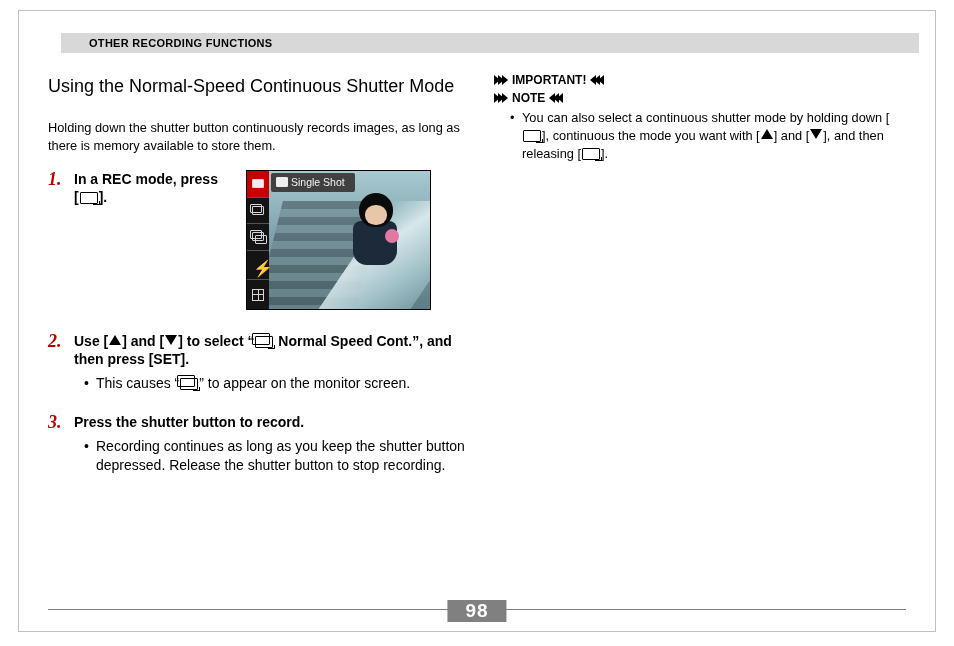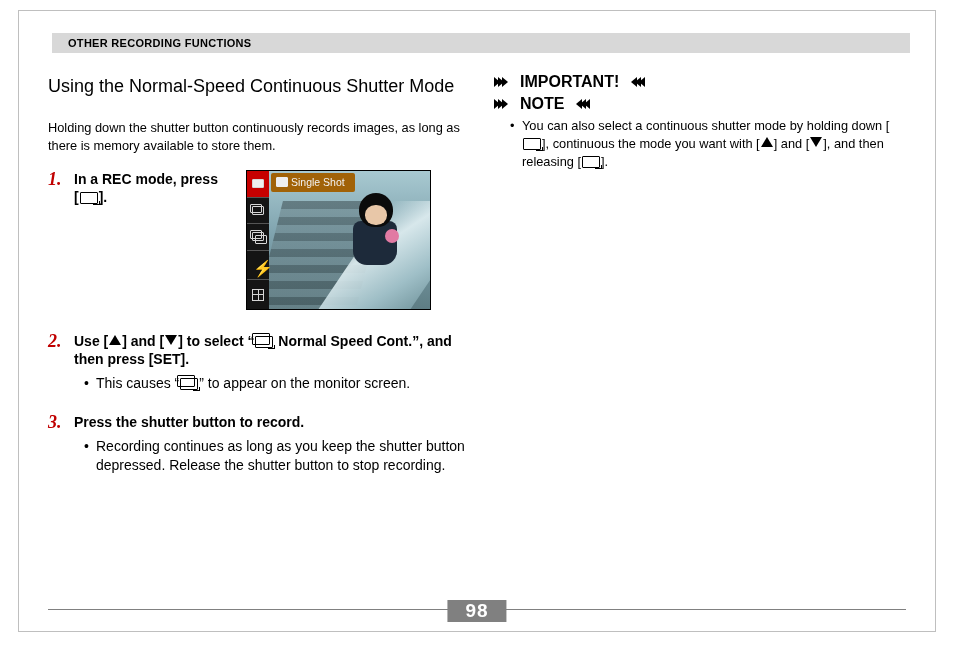--- a/index.html
+++ b/index.html
@@ -17,28 +17,28 @@
     left: 18px;
     top: 10px;
     right: 18px;
     bottom: 14px;
     border: 1px solid #bfbfbf;
     box-sizing: border-box;
   }
   
   .section-bar {
     position: absolute;
-    left: 52px;
+    left: 61px;
     top: 33px;
     width: 858px;
     height: 20px;
     background: #d8d8d8;
     display: flex;
     align-items: center;
-    padding-left: 16px;
+    padding-left: 28px;
     box-sizing: border-box;
   }
   .section-bar-text {
     font-size: 11px;
     font-weight: bold;
     letter-spacing: 0.3px;
   }
   
   .col-left {
     position: absolute;
@@ -225,21 +225,21 @@
     border: 1px solid #d6d6d6;
     box-sizing: border-box;
     background:
       linear-gradient(#d6d6d6,#d6d6d6) center/100% 1px no-repeat,
       linear-gradient(#d6d6d6,#d6d6d6) center/1px 100% no-repeat;
   }
   .lcd-toplabel {
     position: absolute;
     left: 24px; top: 2px;
     height: 17px;
-    background: #a16207;
+    background: #404040;
     color: #f2f2f2;
     font-size: 10.5px;
     padding: 1px 10px 1px 20px;
     border-radius: 2px;
     display: flex;
     align-items: center;
   }
   .lcd-toplabel::before {
     content: "";
     position: absolute;
@@ -290,25 +290,25 @@
     border-right: 6px solid transparent;
     border-bottom: 10px solid #000;
   }
   .icon-tri.down {
     border-left: 6px solid transparent;
     border-right: 6px solid transparent;
     border-top: 10px solid #000;
   }
   
   .callout-head {
-    font-size: 16px;
+    font-size: 12px;
     font-weight: bold;
     display: flex;
     align-items: center;
-    gap: 14px;
+    gap: 6px;
     margin-bottom: 4px;
   }
   .arr-r, .arr-l {
     display: inline-flex;
   }
   .arr-r span, .arr-l span {
     display: inline-block;
     width: 0; height: 0;
     border-top: 5px solid transparent;
     border-bottom: 5px solid transparent;

